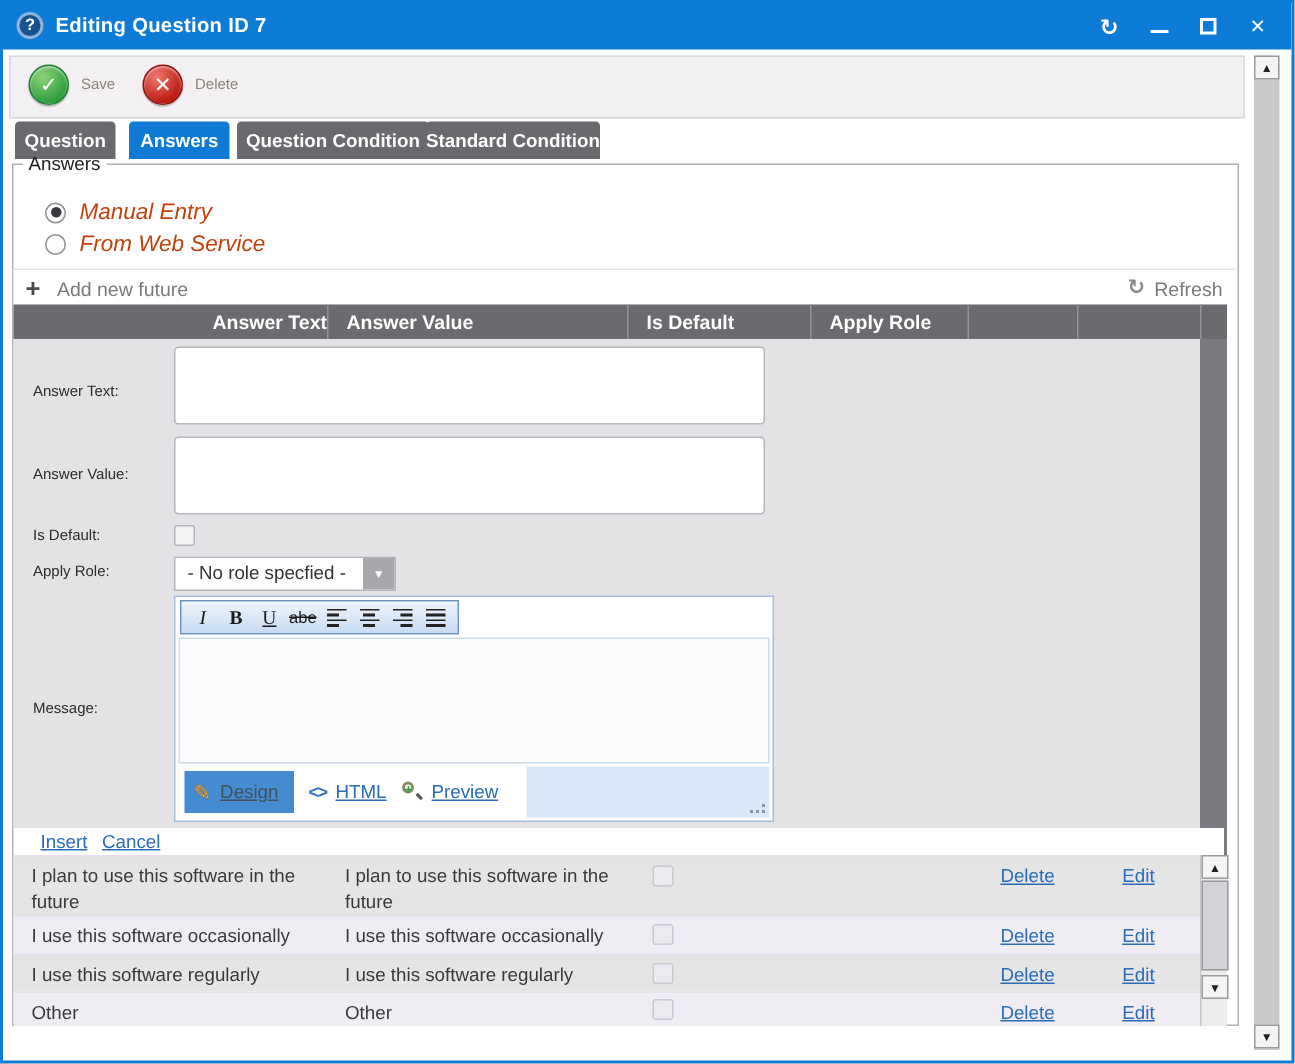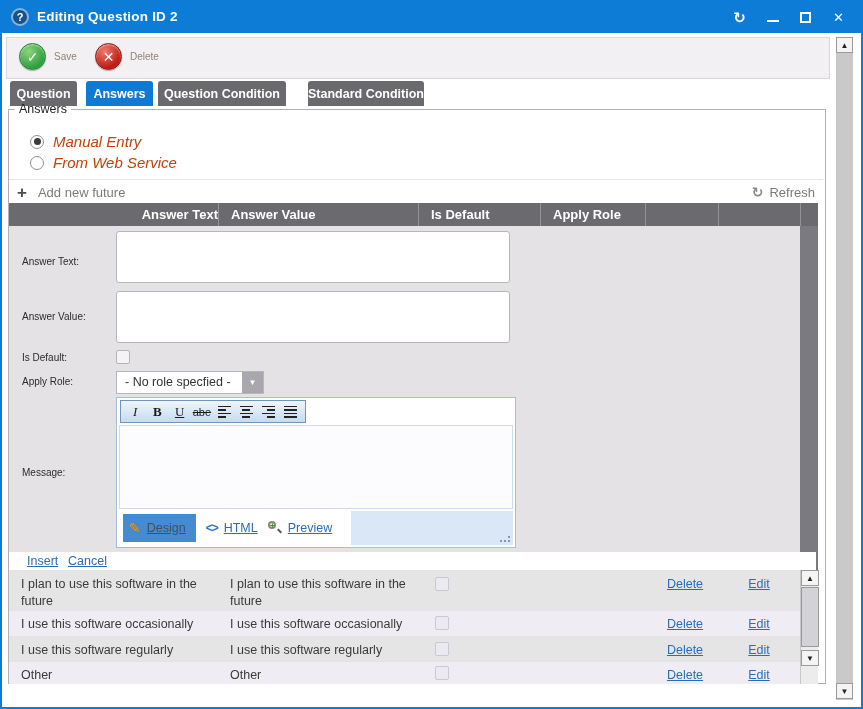--- a/index.html
+++ b/index.html
@@ -117,21 +117,21 @@
   .outer-sb{left:834px;top:35px;width:17px;height:663px;background:#c9c9c9;}
   .outer-sb .sb-btn{width:17px;}
 </style>
 </head>
 <body>
 
 <div class="window">
 
   <div class="abs titlebar">
     <div class="abs help-icon">?</div>
-    <div class="abs win-title">Editing Question ID 2</div>
+    <div class="abs win-title">Editing Question ID 7</div>
     <div class="abs tb-controls">
       <div class="tb-btn">
           <span class="glyph-refresh">↻</span>
         </div>
       <div class="tb-btn">
           <span class="glyph-min"></span>
         </div>
       <div class="tb-btn">
           <span class="glyph-max"></span>
         </div>
@@ -154,21 +154,21 @@
 
   <div class="abs tab" style="left:8px;width:67px;">
       <span>Question</span>
     </div>
   <div class="abs tab active" style="left:84px;width:67px;">
       <span>Answers</span>
     </div>
   <div class="abs tab" style="left:156px;width:128px;">
       <span>Question Condition</span>
     </div>
-  <div class="abs tab" style="left:306px;width:116px;text-align:center;">
+  <div class="abs tab" style="left:282px;width:116px;text-align:center;">
       <span>Standard Condition</span>
     </div>
 
   <fieldset class="answers-box">
     <legend>Answers</legend>
   </fieldset>
 
   <div class="abs radio-row" style="left:28px;top:131px;">
     <span class="radio selected"></span>
     <span class="radio-label">Manual Entry</span>

